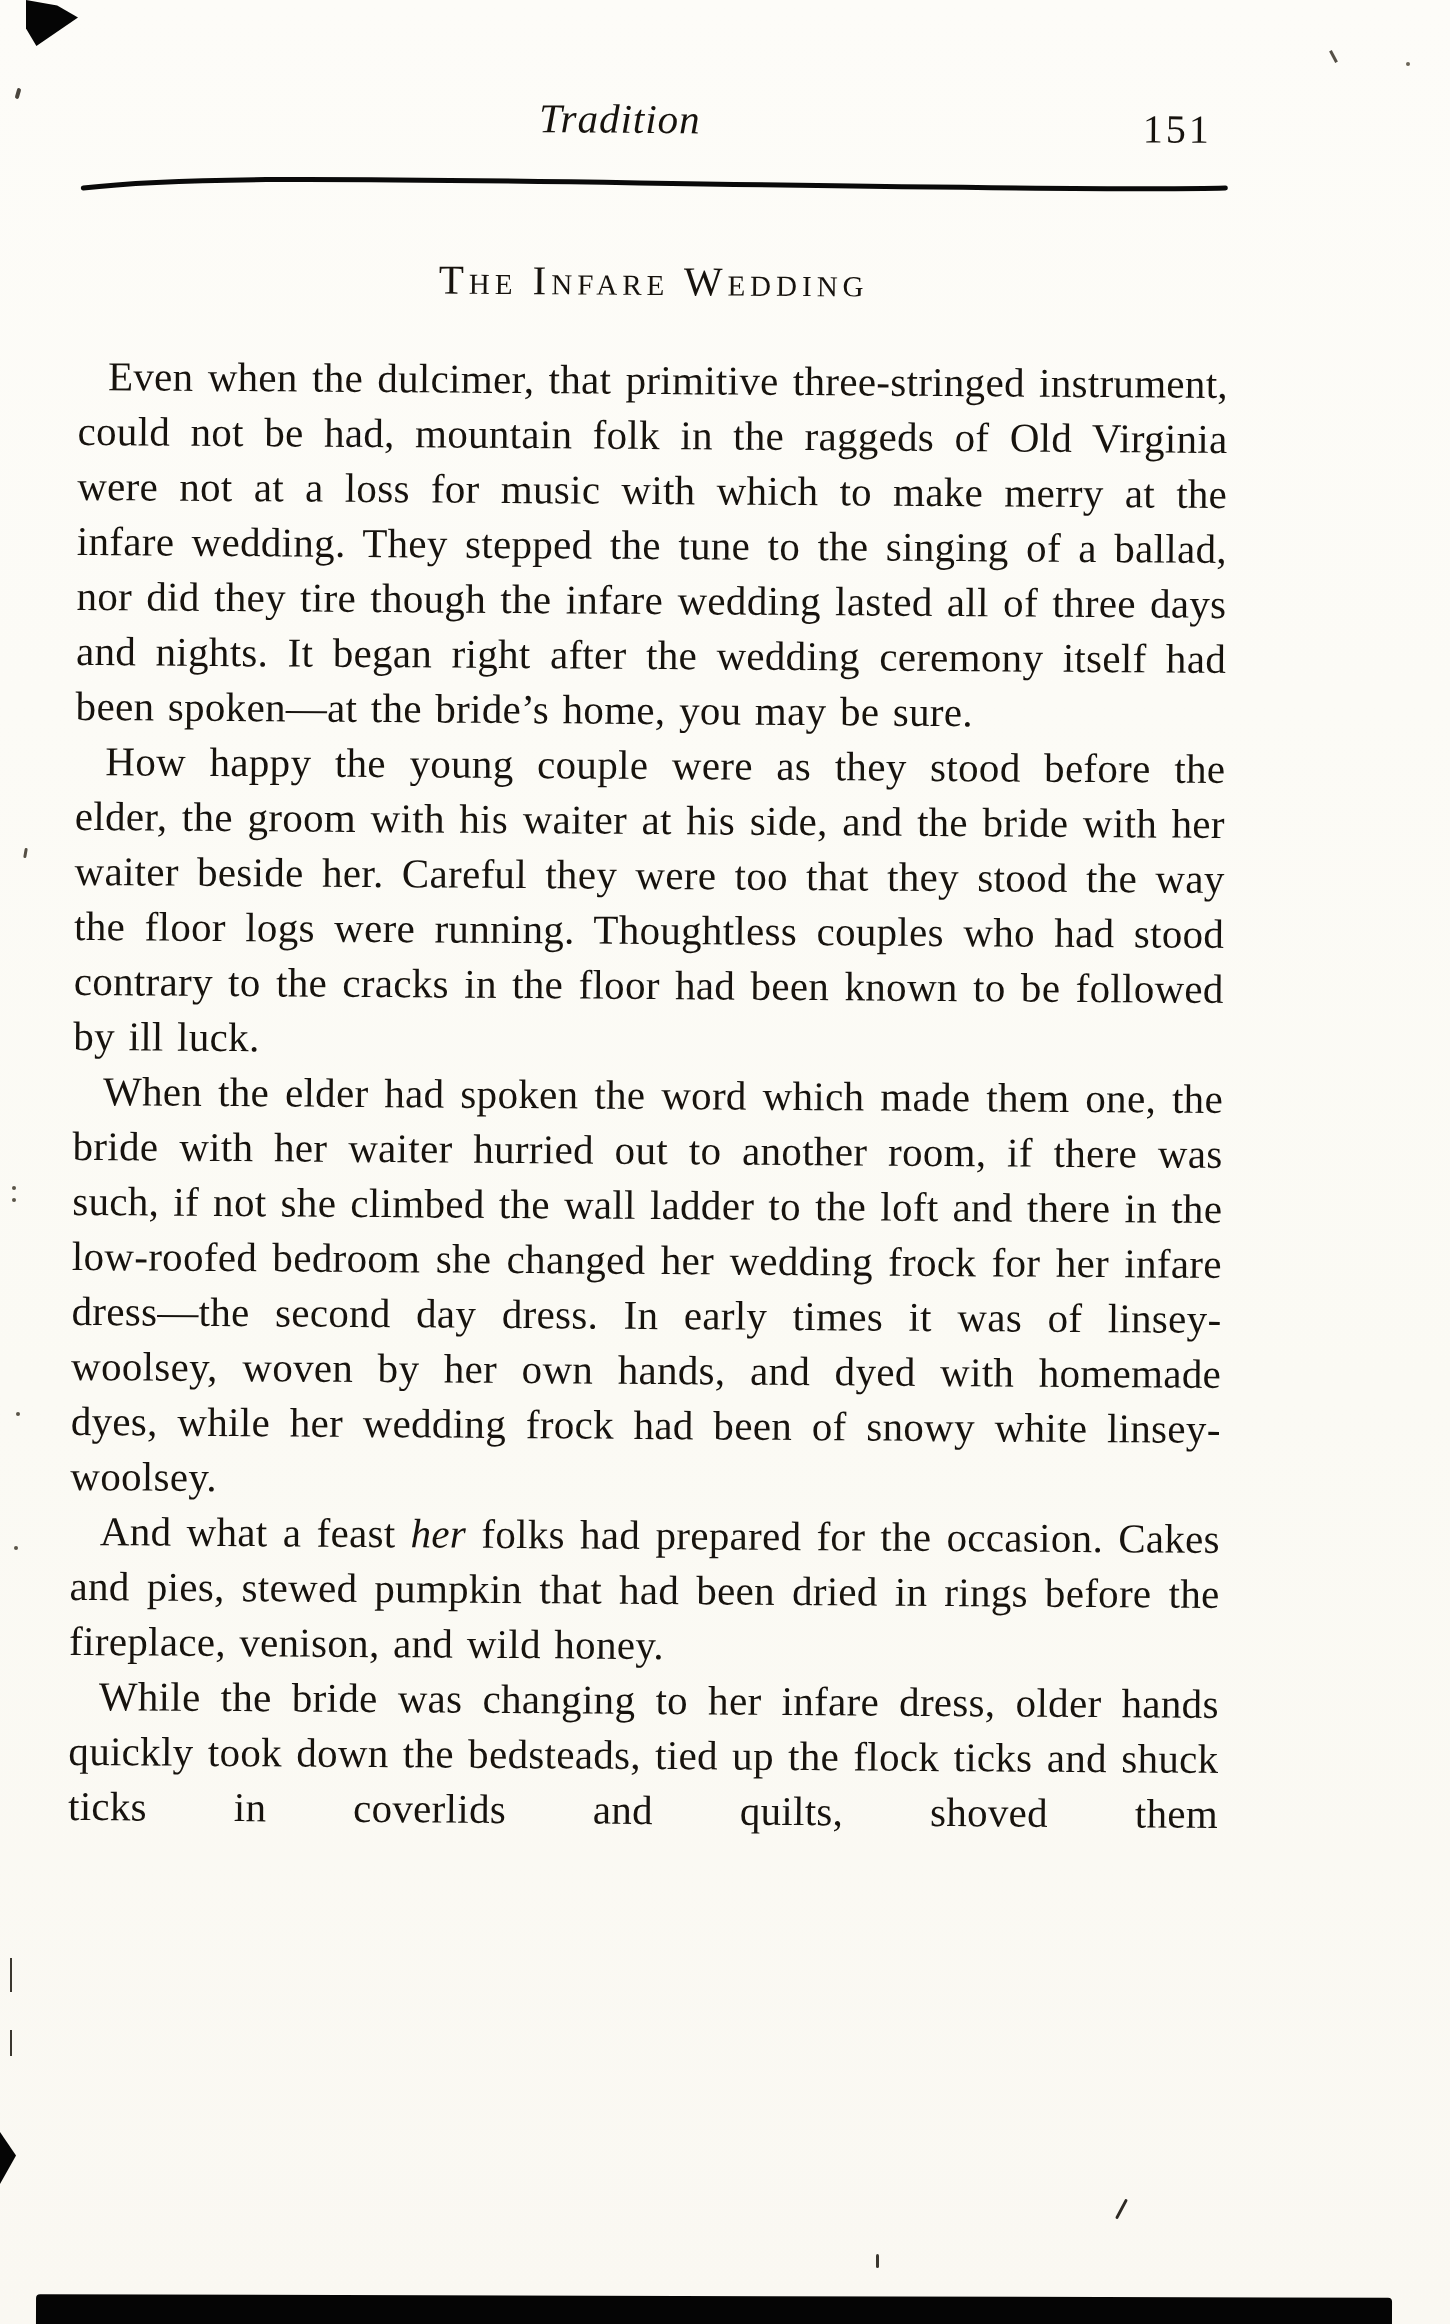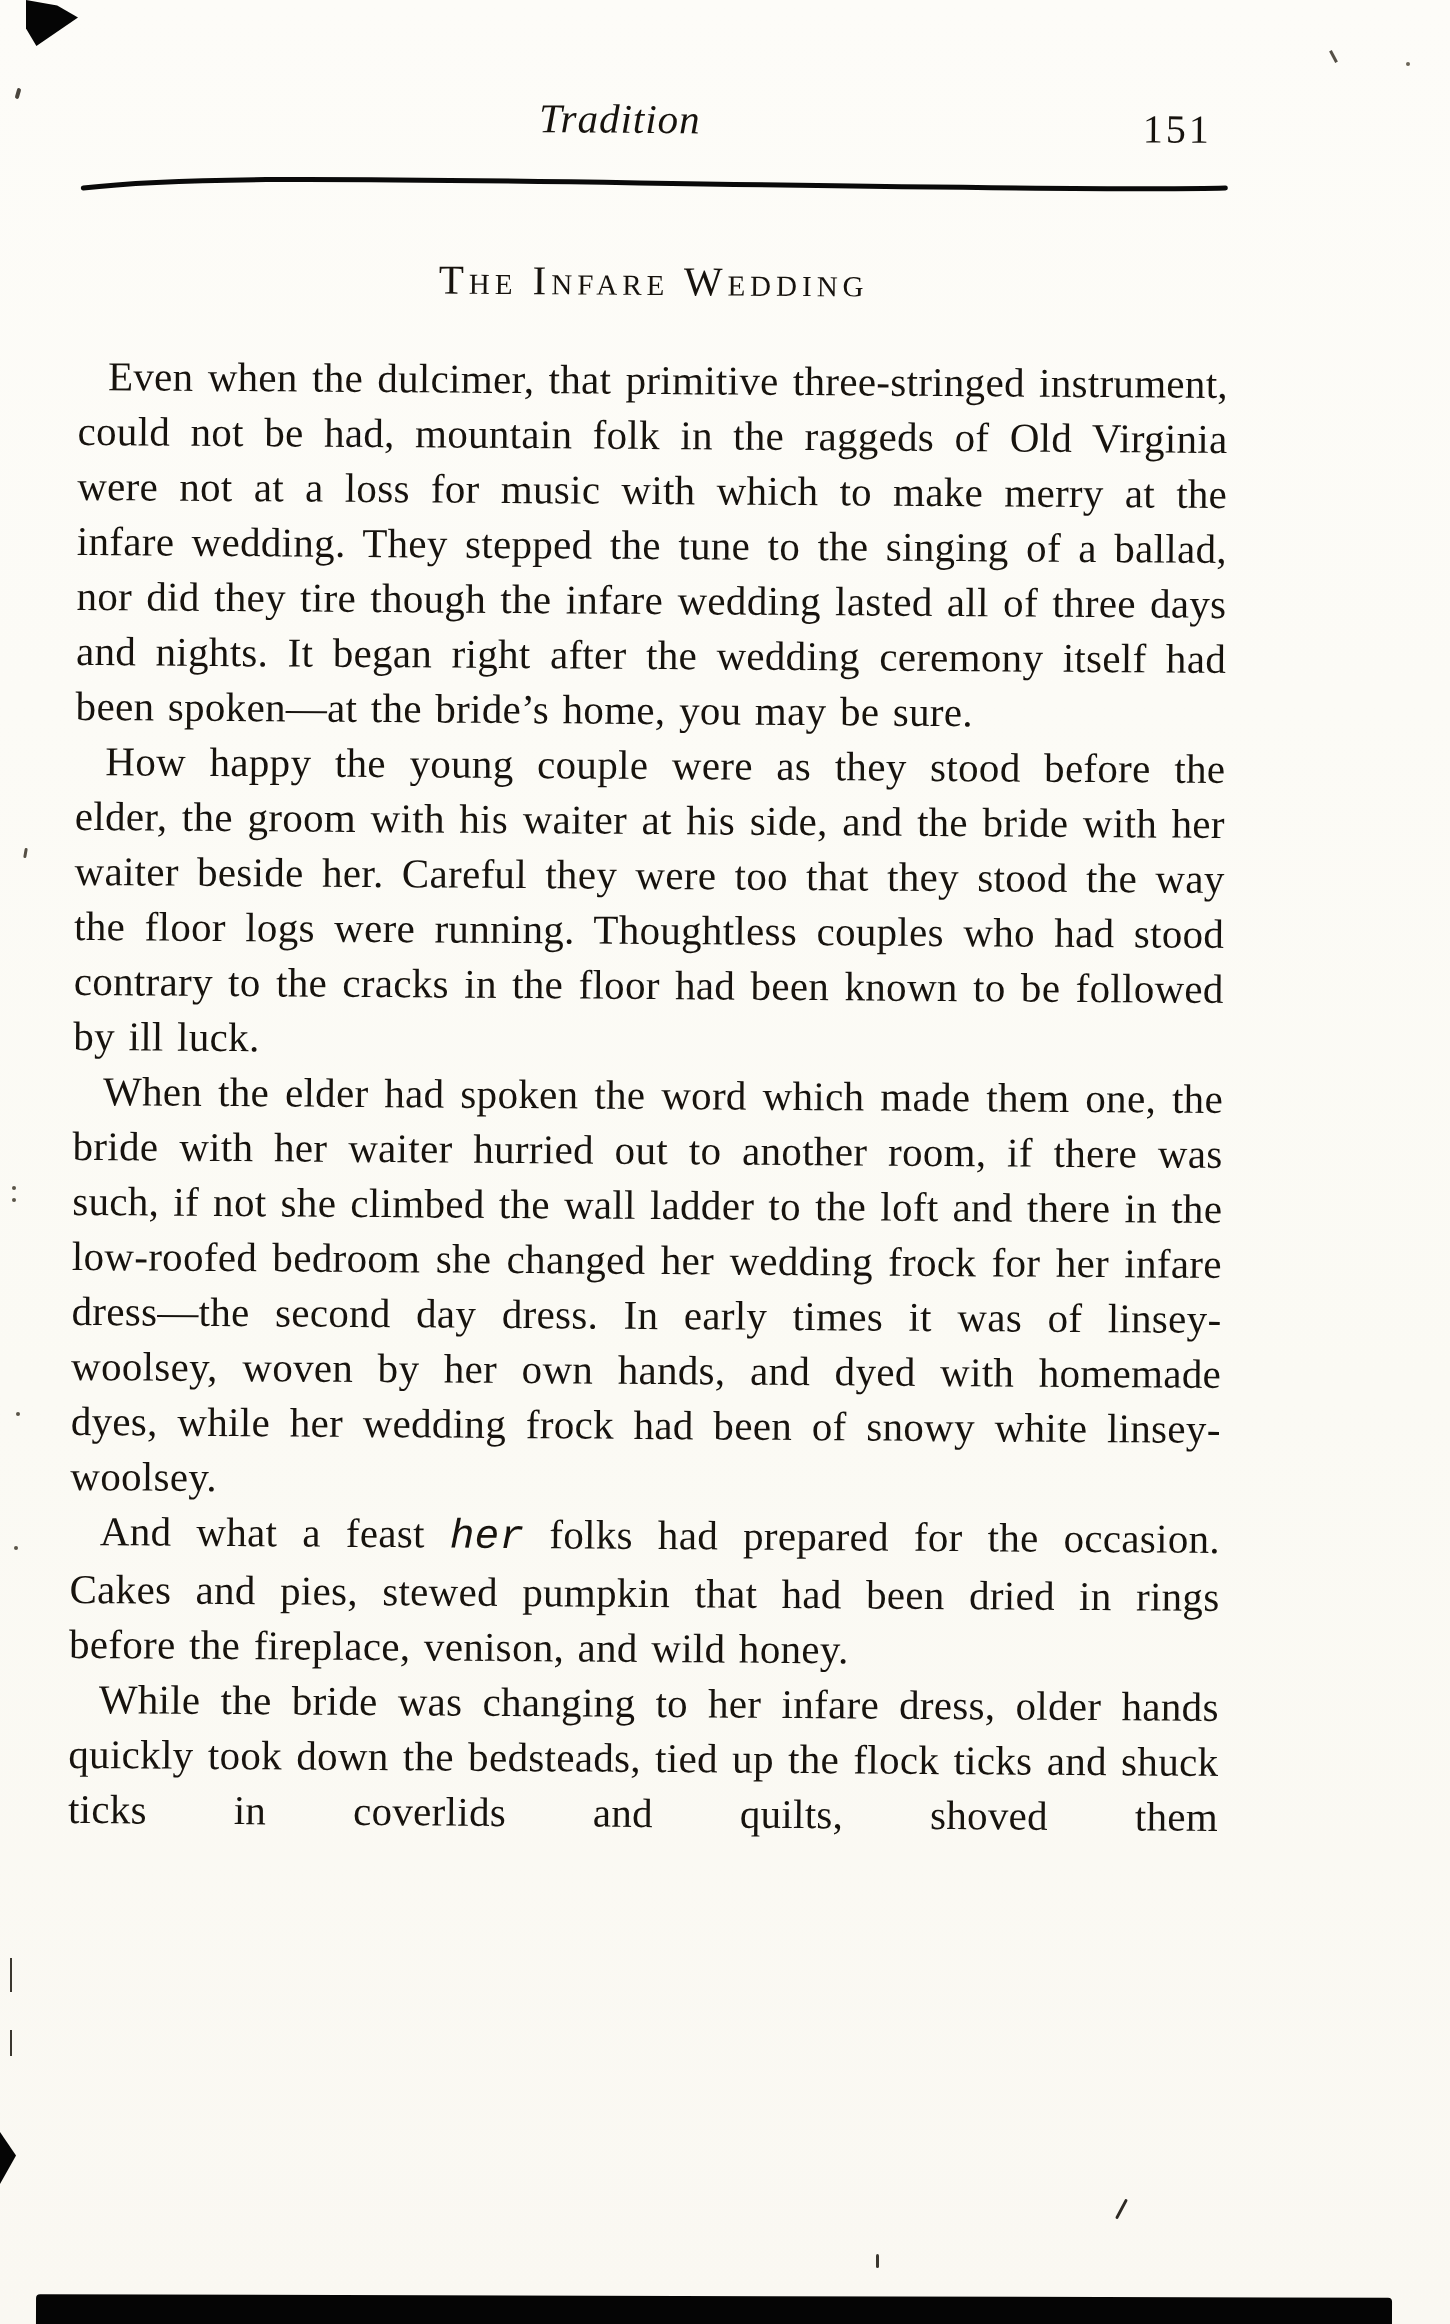--- a/index.html
+++ b/index.html
@@ -25,21 +25,21 @@
   .chapter-heading{
     margin:62px 0 0 0;text-align:center;font-weight:normal;
     font-size:41px;font-variant:small-caps;letter-spacing:5px;
   }
   .body-text{
     margin-top:48px;font-size:41px;line-height:55px;
     text-align:justify;letter-spacing:0.3px;word-spacing:3px;
   }
   .body-text p{margin:0;text-indent:30px;}
   .body-text p.continued{text-align-last:justify;}
-  .em{font-style:italic;font-family:Liberation Mono, monospace;}
+  .em{font-style:italic;}
 
   
   .artifact{position:absolute;background:var(--artifact,#050505);}
   .flag-top-left{left:26px;top:0;width:52px;height:46px;
     clip-path:polygon(0 0,60% 12%,100% 38%,20% 100%,0 62%);}
   .bar-bottom{left:36px;bottom:-6px;width:1356px;height:34px;
     border-radius:4px;transform:rotate(0.15deg);}
   .tri-left-bottom{left:0;top:2132px;width:16px;height:52px;
     clip-path:polygon(0 0,100% 45%,0 100%);}
   .mark{position:absolute;}

